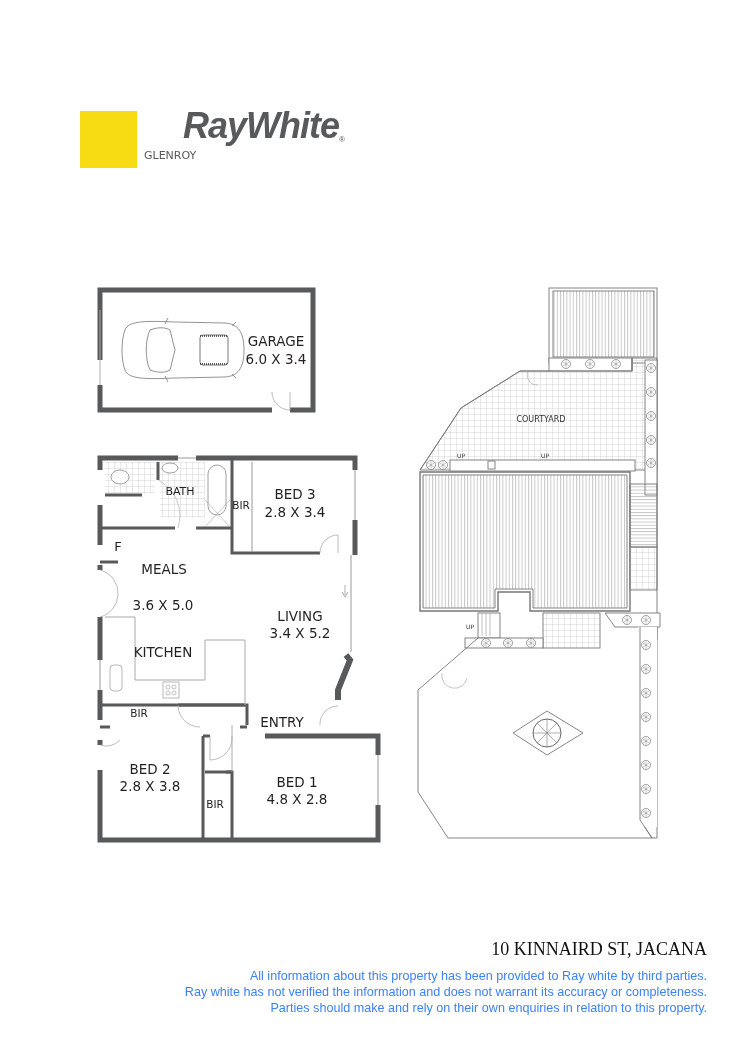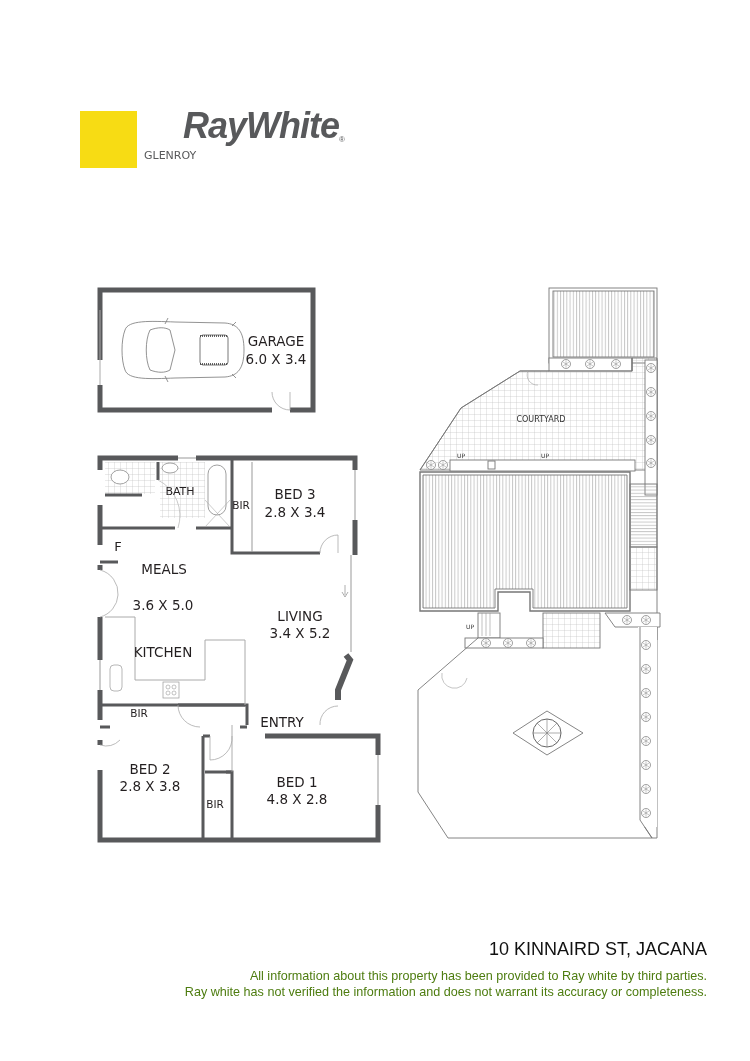--- a/index.html
+++ b/index.html
@@ -4,22 +4,22 @@
 <style>
   html,body{margin:0;padding:0;background:#fff;}
   body{width:750px;height:1061px;position:relative;overflow:hidden;font-family:"DejaVu Sans",sans-serif;}
   .logo{position:absolute;left:80px;top:111px;}
   .logo-square{position:absolute;left:0;top:0;width:57px;height:57px;background:#f7dc14;}
   .logo-brand{position:absolute;left:63px;top:-6px;font-family:"Liberation Sans",sans-serif;font-weight:bold;font-style:italic;font-size:36px;color:#58595b;letter-spacing:-1px;white-space:nowrap;margin-left:40px;}
   .logo-brand sup{font-size:8px;font-style:normal;font-weight:normal;vertical-align:top;position:relative;top:30px;}
   .logo-office{position:absolute;left:64px;top:38px;font-family:"DejaVu Sans",sans-serif;font-size:11px;color:#58595b;white-space:nowrap;}
   svg.plan{position:absolute;left:0;top:0;}
   .lbl{font-family:"DejaVu Sans",sans-serif;fill:#231f20;}
-  .address{position:absolute;right:43px;top:939px;font-family:Liberation Sans, sans-serif;font-size:18px;color:#111;white-space:nowrap;}
-  .disclaimer{position:absolute;right:43px;top:968px;text-align:right;font-family:"Liberation Sans",sans-serif;font-size:12.6px;line-height:16px;color:#4d7c0f;}
+  .address{position:absolute;right:43px;top:939px;font-family:Liberation Serif, serif;font-size:18px;color:#111;white-space:nowrap;}
+  .disclaimer{position:absolute;right:43px;top:968px;text-align:right;font-family:"Liberation Sans",sans-serif;font-size:12.6px;line-height:16px;color:#3b82f6;}
   .disclaimer div{white-space:nowrap;}
 </style>
 </head>
 <body>
 
 <div class="logo">
   <div class="logo-square"></div>
   <div class="logo-brand"><span>RayWhite</span><sup>®</sup></div>
   <div class="logo-office">GLENROY</div>
 </div>
@@ -197,13 +197,14 @@
       <circle cx="547" cy="733" r="14" fill="#fff" stroke="#555"></circle>
       <path d="M547 719V747M533 733H561M537 723L557 743M557 723L537 743" stroke="#777" stroke-width="0.6"></path>
     </g>
   </g>
 </svg>
 
 <div class="address">10 KINNAIRD ST, JACANA</div>
 <div class="disclaimer">
   <div>All information about this property has been provided to Ray white by third parties.</div>
   <div>Ray white has not verified the information and does not warrant its accuracy or completeness.</div>
+  <div>Parties should make and rely on their own enquiries in relation to this property.</div>
 </div>
 
 </body></html>

